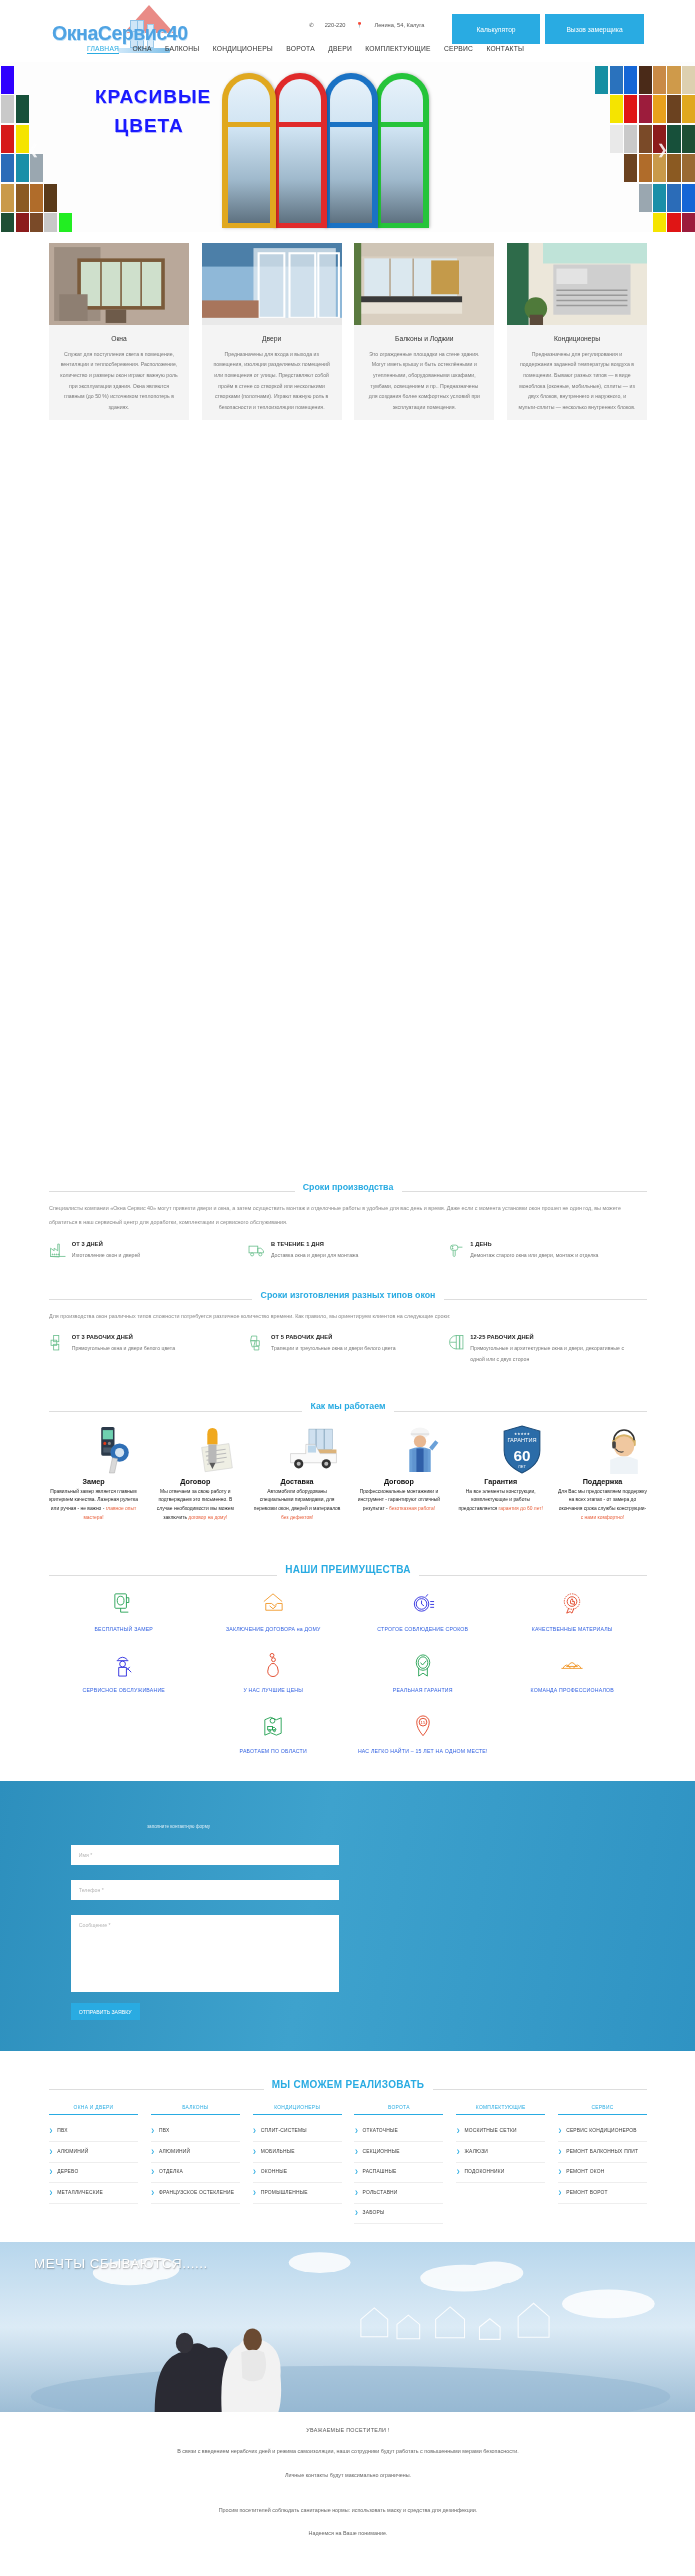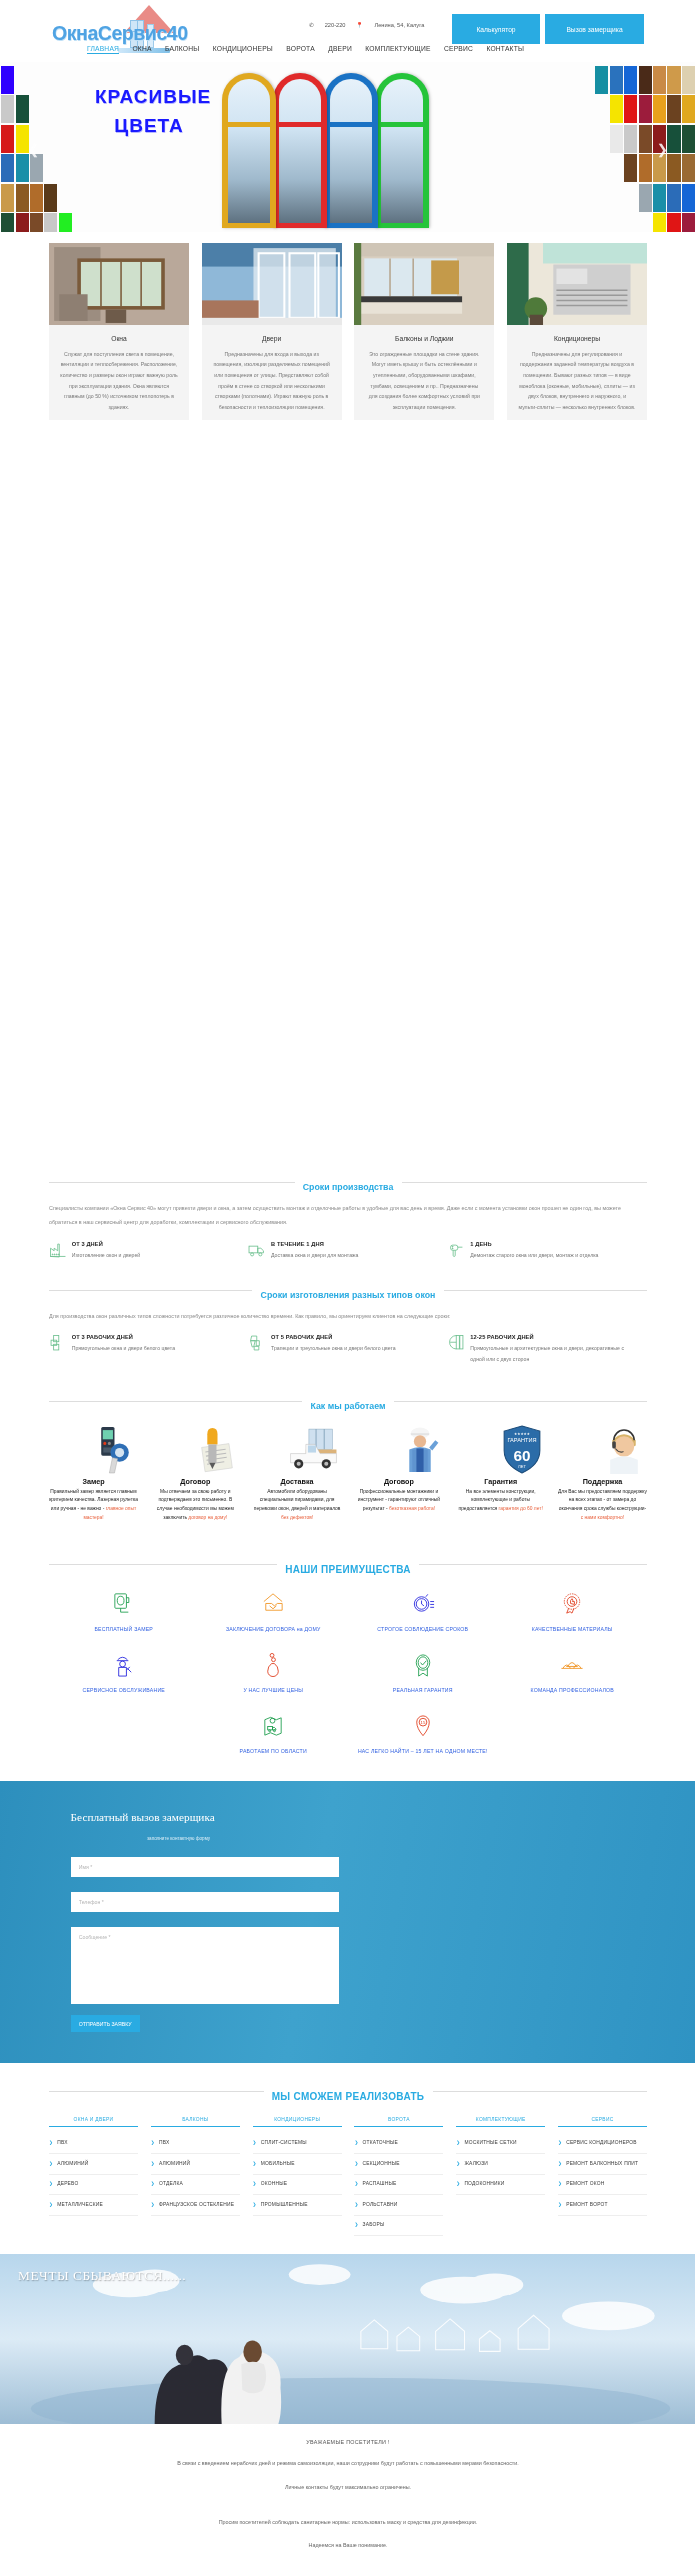--- a/index.html
+++ b/index.html
@@ -50,21 +50,21 @@
   .hero-arrow{position:absolute;font-size:13.4px;color:#fff;opacity:.85;top:80px}
 
   
   .cards{display:flex;justify-content:space-between;padding-top:11.3px}
   .card{width:140px;background:#f4f4f4;padding-bottom:7.2px}
   .card .ph{height:82px;background:#cfd6da;position:relative;overflow:hidden}
   .card h3{text-align:center;font-size:6.7px;font-weight:normal;color:#333;padding:9.3px 0 7.2px}
   .card p{font-size:5.2px;line-height:2.05;color:#777;text-align:center;padding:0 11.3px}
 
   
-  .sec-h{display:flex;align-items:flex-start;justify-content:center;margin:0 auto;gap:8.2px}
+  .sec-h{display:flex;align-items:flex-end;justify-content:center;margin:0 auto;gap:8.2px}
   .sec-h .line{flex:1;height:0.5px;background:#ddd}
   .sec-h .txt{font-size:8.8px;color:#29abe2;font-weight:bold;white-space:nowrap}
   .sec-h.small .txt{font-size:10px;letter-spacing:0.3px}
 
   .lead{font-size:5.4px;color:#888;line-height:2.6;margin-top:9.3px}
 
   
   .terms{display:flex;margin-top:11.3px}
   .term{flex:1;display:flex;gap:5.2px;padding-right:10.3px}
   .term .ic{width:17.5px;flex:0 0 17.5px;color:#6bbf8e}
@@ -102,22 +102,22 @@
   .real .rc{width:89px}
   .real .rh{font-size:4.9px;color:#29abe2;text-align:center;letter-spacing:0.3px;padding-bottom:3.6px}
   .real .ru{height:1.5px;background:#29abe2;margin-bottom:6.2px}
   .real li{list-style:none;font-size:4.9px;color:#3a3a3a;letter-spacing:0.2px;line-height:2.1;
            padding:4.6px 0 4.6px 8.2px;border-bottom:0.5px solid #eee;position:relative}
   .real li:before{content:"❯";position:absolute;left:0;top:4.6px;color:#29abe2;font-size:4.6px}
 
   
   .dream{position:relative;height:170px;margin-top:17.5px;overflow:hidden;
          background:linear-gradient(180deg,#bcd9ee 0%,#d8e9f5 40%,#9fbfd6 100%)}
-  .dream .dt{position:absolute;left:18px;top:14.4px;font-size:13.4px;color:#fff;letter-spacing:0.5px;
-             text-shadow:0.5px 0.5px 1.5px rgba(0,0,0,.35);font-family:Liberation Serif, serif}
+  .dream .dt{position:absolute;left:34px;top:14.4px;font-size:13.4px;color:#fff;letter-spacing:0.5px;
+             text-shadow:0.5px 0.5px 1.5px rgba(0,0,0,.35);font-family:Liberation Sans, sans-serif}
 
   
   .notice{text-align:center;padding:15.5px 0 5.2px}
   .notice .nh{font-size:5.4px;color:#555;letter-spacing:0.3px;margin-bottom:14.4px}
   .notice p{font-size:5.4px;color:#666;line-height:1.8;margin-bottom:13.4px}
 </style>
 </head>
 <body>
 
 <div class="header">
@@ -685,21 +685,20 @@
         </svg>
       </div>
       <div class="lb">НАС ЛЕГКО НАЙТИ – 15 ЛЕТ НА ОДНОМ МЕСТЕ!</div>
     </div>
 
   </div>
 </div>
 
 <div class="formband">
   <div class="wrap">
-    <h2>Бесплатный вызов замерщика</h2>
     <div class="sub">заполните контактную форму</div>
     <input class="ff" placeholder="Имя *" style="">
     <input class="ff" placeholder="Телефон *" style="">
     <textarea class="ff" placeholder="Сообщение *" style=""></textarea>
     <button class="submit">ОТПРАВИТЬ ЗАЯВКУ</button>
   </div>
 </div>
 
 <div class="wrap" style="margin-top:28px">
   <div class="sec-h small">

